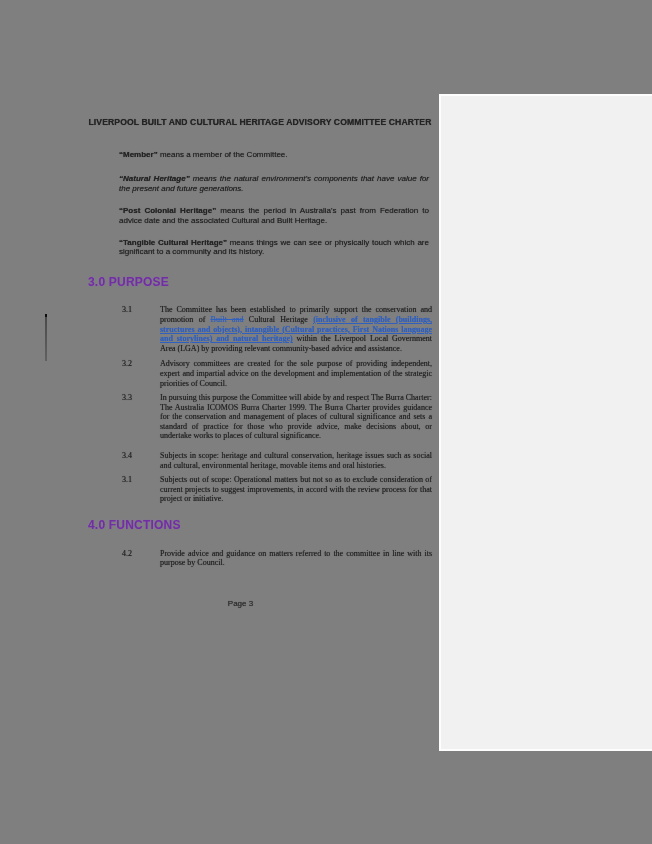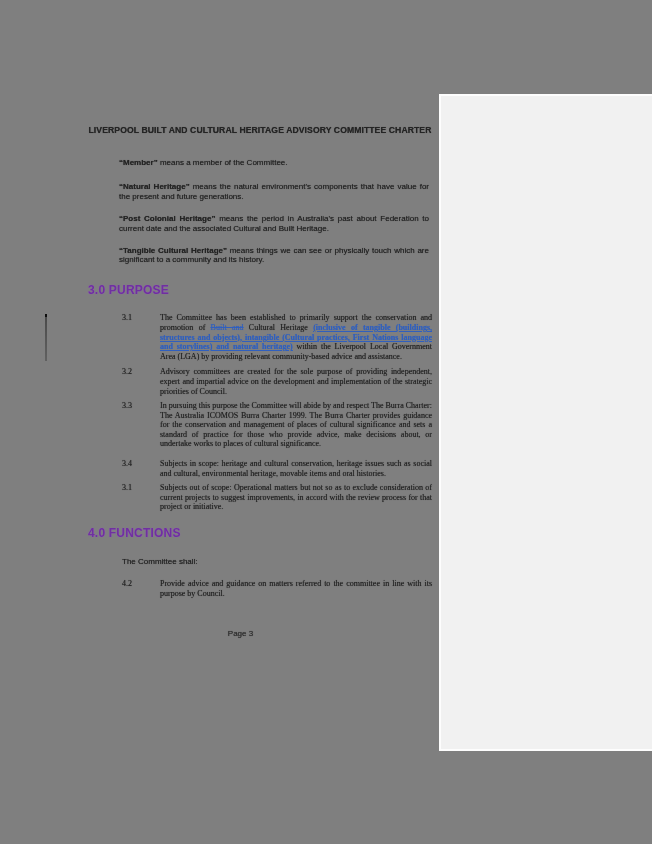--- a/index.html
+++ b/index.html
@@ -5,21 +5,21 @@
   html,body{margin:0;padding:0;background:#6d6d6d;}
   .canvas{
     position:relative;
     width:652px;height:844px;
     background:#7f7f7f;
     overflow:hidden;
     font-family:"Liberation Sans", sans-serif;
   }
   .page-text{
     position:absolute;
-    left:88px;top:126px;
+    left:88px;top:118px;
     width:344px;
     color:#242424;
     font-size:8px;
     line-height:9.6px;
     text-shadow:0 0 0.7px rgba(30,30,30,0.75);
     filter:blur(0.22px);
   }
   .doc-title{
     font-weight:bold;
     text-align:center;
@@ -28,21 +28,21 @@
     margin:0 0 22px 0;
   }
   p{margin:0;}
   .def{
     margin-left:31px;
     width:310px;
     text-align:justify;
   }
   .def b{font-weight:bold;}
   .def-1{margin-bottom:15px;}
-  .def-2{margin-bottom:13px;}
+  .def-2{margin-bottom:13px;font-style:italic;}
   .def-3{margin-bottom:12px;}
   .def-4{margin-bottom:21px;}
   .sec-heading{
     color:#7030a0;
     font-weight:bold;
     font-size:12px;
     letter-spacing:0.2px;
     text-shadow:0 0 1px rgba(150,90,200,0.9);
     margin:0 0 18px 0;
   }
@@ -108,21 +108,21 @@
 <div class="canvas">
 
   <div class="page-text">
 
     <div class="doc-title">LIVERPOOL BUILT AND CULTURAL HERITAGE ADVISORY COMMITTEE CHARTER</div>
 
     <p class="def def-1"><b>“Member”</b><span> means a member of the Committee.</span></p>
 
     <p class="def def-2"><b>“Natural Heritage”</b><span> means the natural environment's components that have value for the present and future generations.</span></p>
 
-    <p class="def def-3"><b>“Post Colonial Heritage”</b><span> means the period in Australia's past about Federation to current date and the associated Cultural and Built Heritage.</span></p>
+    <p class="def def-3"><b>“Post Colonial Heritage”</b><span> means the period in Australia's past from Federation to advice date and the associated Cultural and Built Heritage.</span></p>
 
     <p class="def def-4"><b>“Tangible Cultural Heritage”</b><span> means things we can see or physically touch which are significant to a community and its history.</span></p>
 
     <div class="sec-heading">3.0 PURPOSE</div>
 
     <p class="item">
       <span class="num">3.1</span><span>The Committee has been established to primarily support the conservation and promotion of </span><span class="del">Built and</span><span> Cultural Heritage </span><span class="ins">(inclusive of tangible (buildings, structures and objects), intangible (Cultural practices, First Nations language and storylines) and natural heritage)</span><span> within the Liverpool Local Government Area (LGA) by providing relevant community-based advice and assistance.</span>
     </p>
 
     <p class="item gap-sm">
@@ -136,21 +136,20 @@
     <p class="item gap-sm">
       <span class="num">3.4</span><span>Subjects in scope: heritage and cultural conservation, heritage issues such as social and cultural, environmental heritage, movable items and oral histories.</span>
     </p>
 
     <p class="item pre-heading-gap">
       <span class="num">3.1</span><span>Subjects out of scope: Operational matters but not so as to exclude consideration of current projects to suggest improvements, in accord with the review process for that project or initiative.</span>
     </p>
 
     <div class="sec-heading">4.0 FUNCTIONS</div>
 
-    <p class="intro-line">The Committee shall:</p>
 
 
     <p class="item func-item-last">
       <span class="num">4.2</span><span>Provide advice and guidance on matters referred to the committee in line with its purpose by Council.</span>
     </p>
 
     <div class="footer">Page 3</div>
 
   </div>
 

